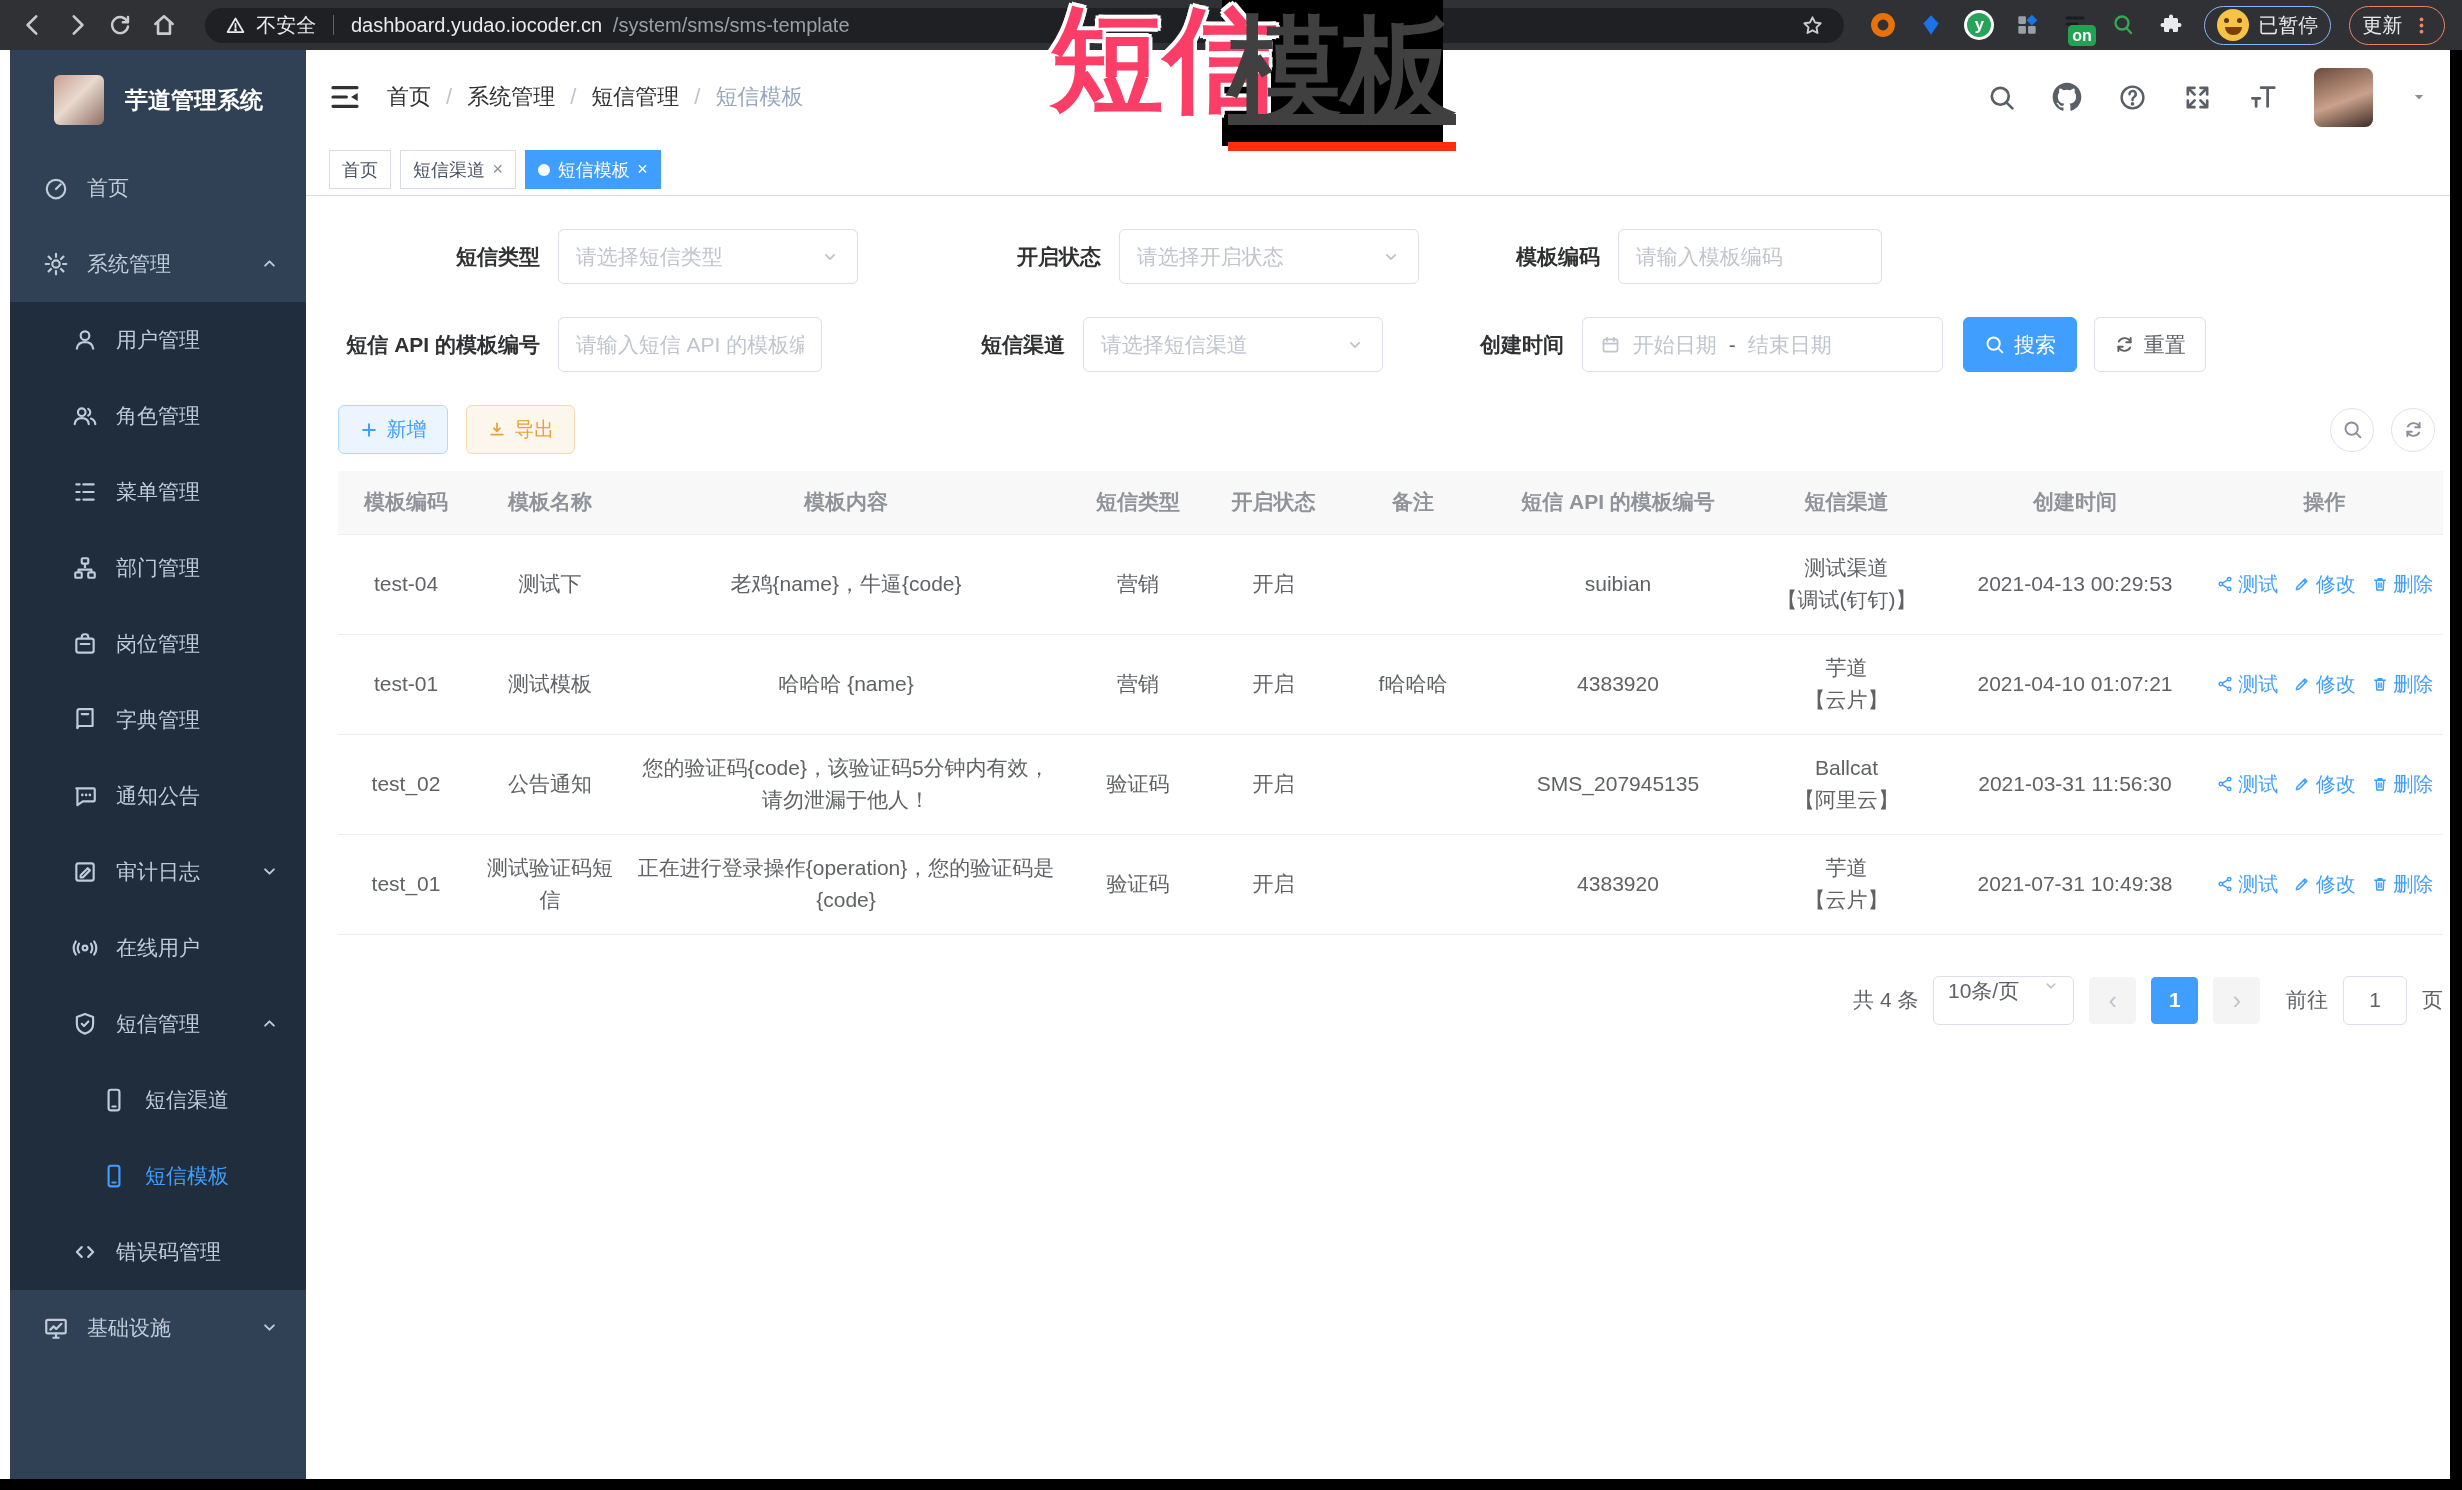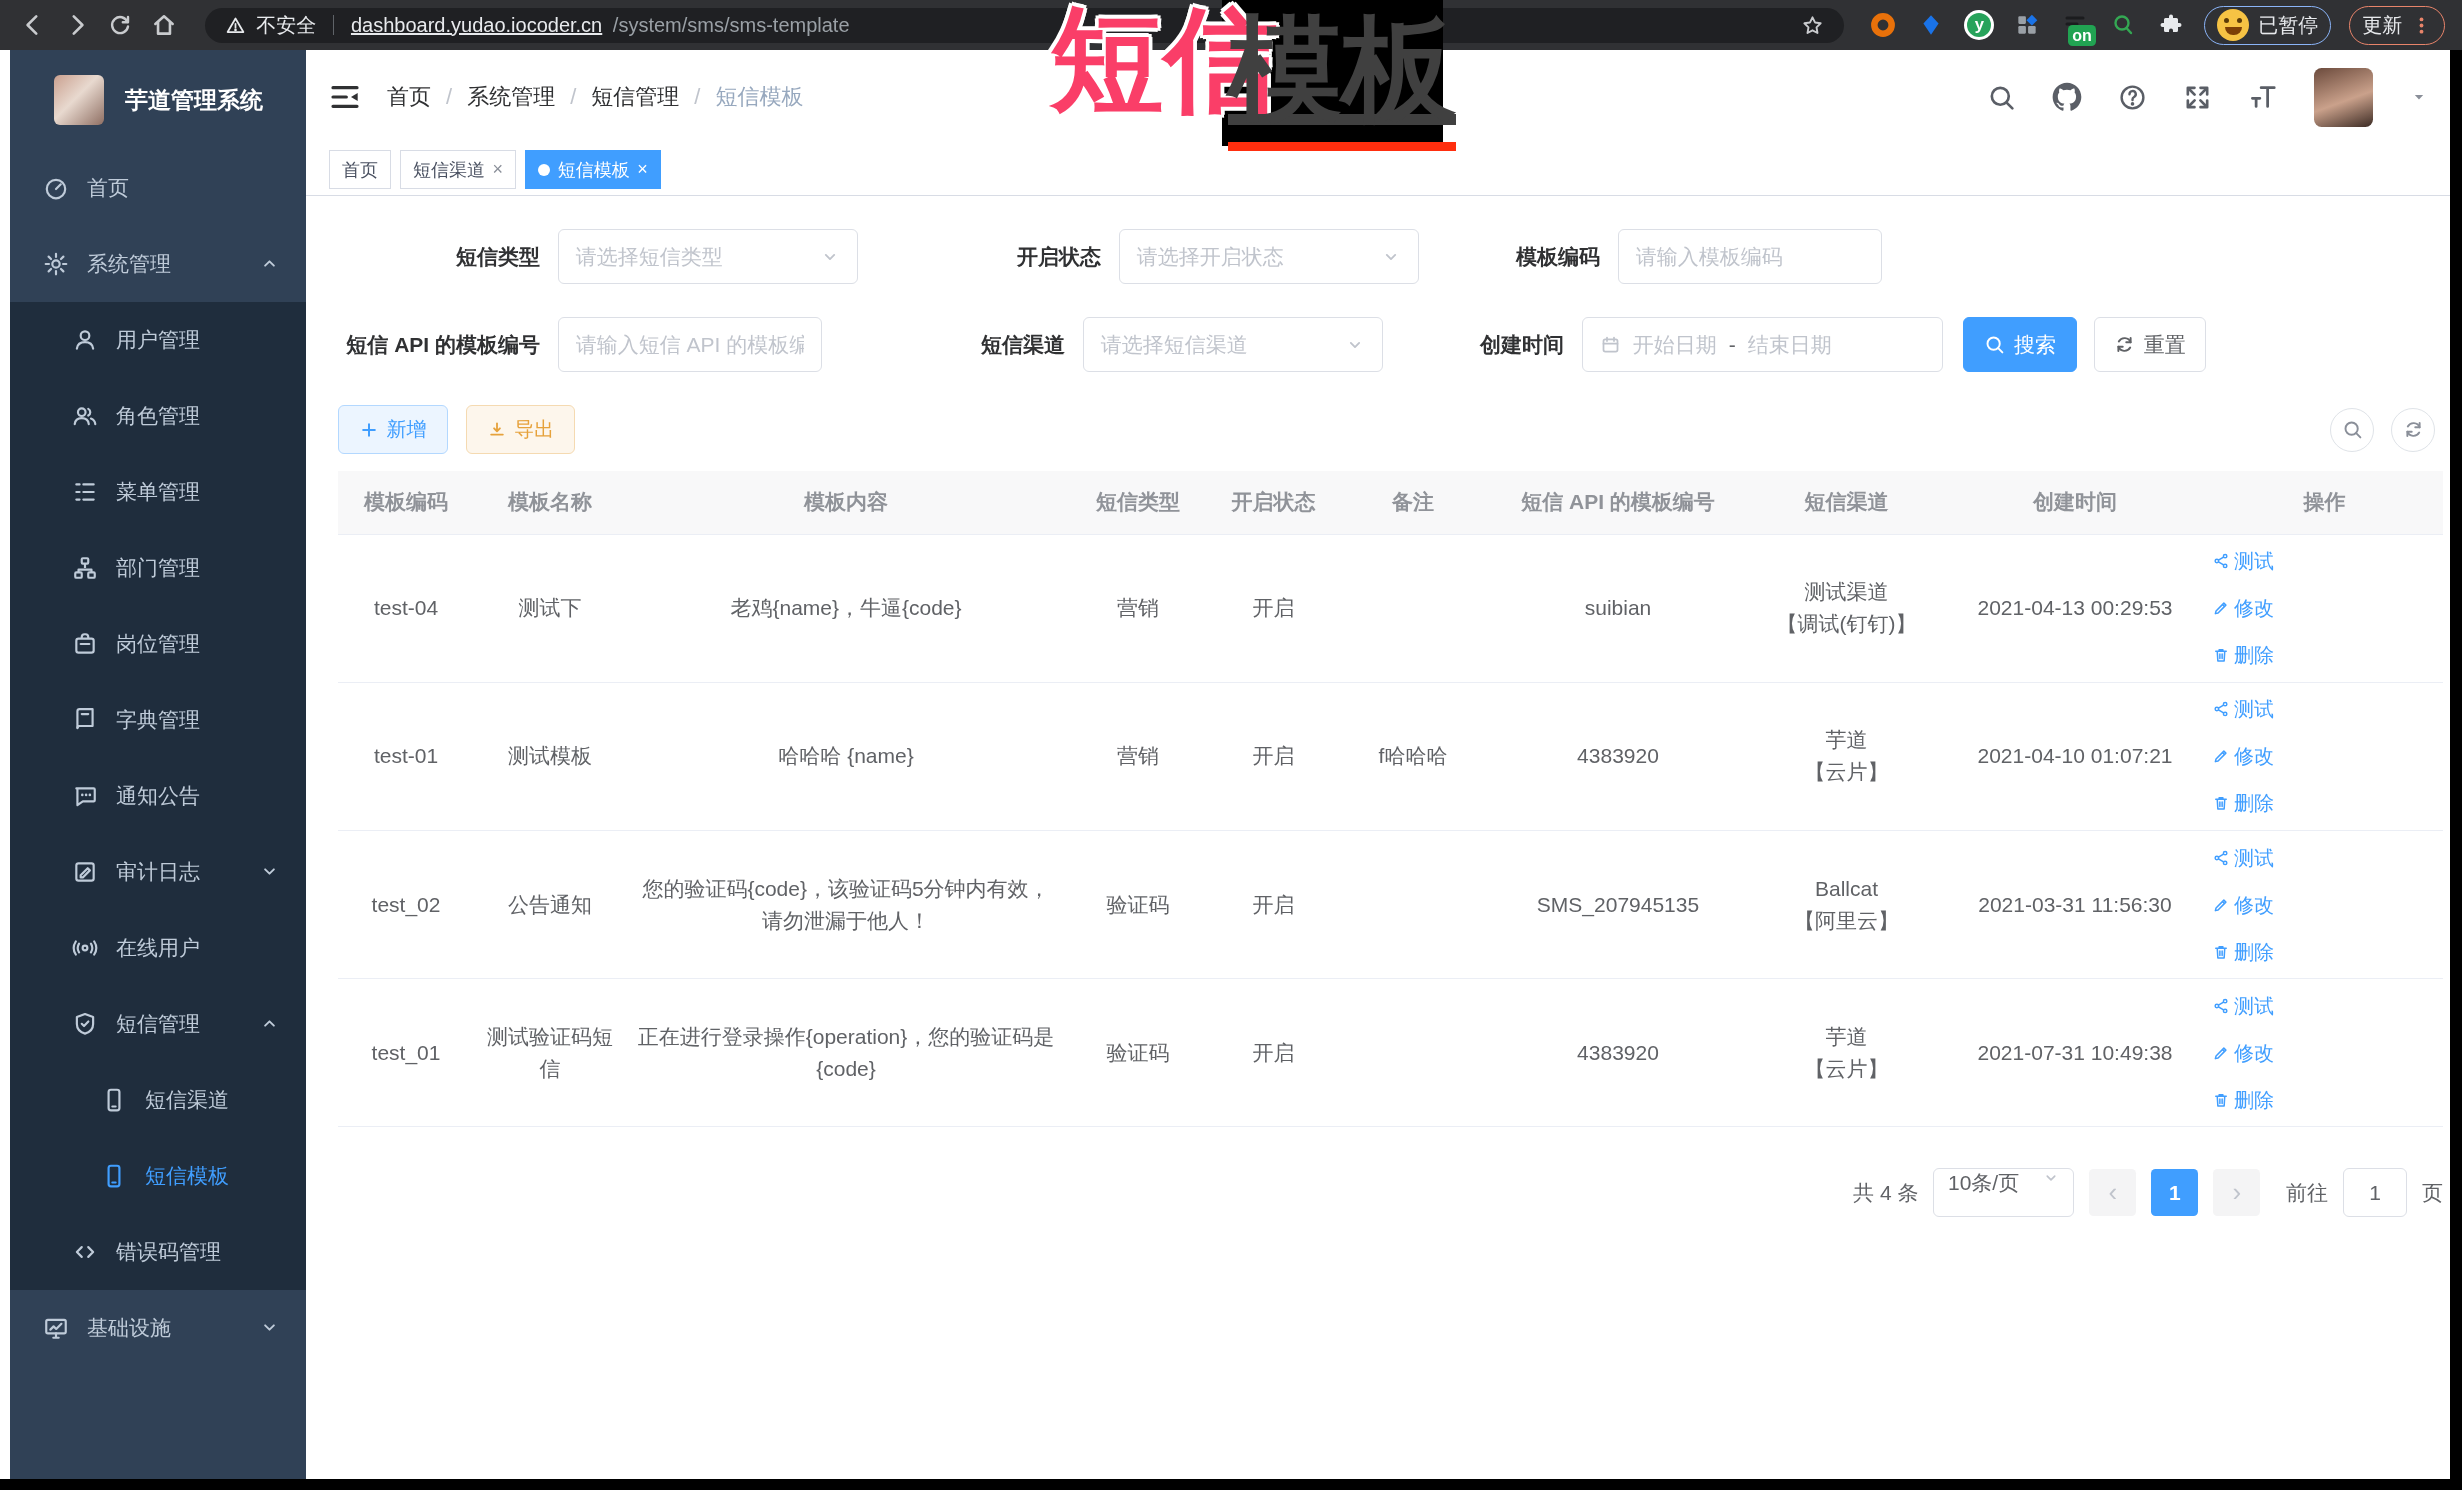--- a/index.html
+++ b/index.html
@@ -6,21 +6,21 @@
   html,body { background:#000; }
   body { font-family:"Liberation Sans","DejaVu Sans",sans-serif; }
   .screen { position:relative; width:2462px; height:1490px; background:#fff; overflow:hidden; }
 
   
   .chrome { height:50px; background:#303134; display:flex; align-items:center; padding:0 16.7px; gap:10.6px; }
   .chrome .nav-ic { width:33px; height:33px; display:flex; align-items:center; justify-content:center; color:#c9cbce; flex-shrink:0; }
   .urlbar { flex:1; max-width:1698px; height:35px; background:#1f2023; border-radius:18px; margin:0 13.6px; display:flex; align-items:center; padding:0 20px; gap:10.6px; color:#e8eaed; font-size:20px; min-width:0; }
   .urlbar .warn { color:#e8eaed; }
   .urlbar .divider { width:1.5px; height:20px; background:#5f6368; margin:0 6px; }
-  .url-domain { color:#e8eaed; white-space:nowrap;text-decoration:underline; }
+  .url-domain { color:#e8eaed; white-space:nowrap; }
   .url-path { color:#9aa0a6; white-space:nowrap; overflow:hidden; text-overflow:ellipsis; }
   .urlbar .star { margin-left:auto; color:#c9cbce; }
   .chrome-right { display:flex; align-items:center; gap:18px; margin-left:auto; flex-shrink:0; }
   .ext { width:30px; height:30px; display:flex; align-items:center; justify-content:center; }
   .pill { height:39px; border-radius:21px; display:flex; align-items:center; gap:9px; padding:0 12px; font-size:20px; color:#e8eaed; white-space:nowrap; }
   .pill.paused { border:1.5px solid #8ab4f8; }
   .pill.update { border:1.5px solid #e8846a; }
   .emoji-face { width:32px; height:32px; border-radius:50%; background:#f6c344; position:relative; flex-shrink:0; }
   .emoji-face:before { content:""; position:absolute; left:6.8px; top:9px; width:5.3px; height:5.3px; border-radius:50%; background:#5b3b08; box-shadow:13px 0 0 #5b3b08; }
   .emoji-face:after { content:""; position:absolute; left:7.6px; top:18px; width:16.7px; height:7.6px; border-radius:0 0 9px 9px; background:#7c3f06; }
@@ -84,21 +84,21 @@
   .btn-plain-warn { background:#fdf6ec; border:1.5px solid #f5dab1; color:#e6a23c; margin-left:18px; }
   .toolbar-right { margin-left:auto; display:flex; gap:16.7px; }
   .circle-btn { width:44px; height:44px; border-radius:50%; border:1.5px solid #dfe3e8; background:#fff; display:flex; align-items:center; justify-content:center; color:#8a8f99; cursor:pointer; }
 
   
   .table { width:2105px; font-size:21px; }
   .grid { display:grid; grid-template-columns:136px 152px 440px 144px 127px 152px 258px 199px 258px 241px; align-items:center; }
   .thead { background:#f8f8f9; min-height:64px; color:#909399; font-weight:700; border-bottom:1.5px solid #ebeef5; }
   .thead > div, .trow > div { text-align:center; padding:10.6px 7.6px; line-height:32px; }
   .trow { min-height:100px; color:#606266; border-bottom:1.5px solid #ebeef5; background:#fff; }
-  .ops { display:flex; justify-content:center; gap:15px; color:#409eff; font-size:20px;flex-direction:column; }
+  .ops { display:flex; justify-content:center; gap:15px; color:#409eff; font-size:20px; }
   .op { display:inline-flex; align-items:center; gap:4.5px; cursor:pointer; white-space:nowrap; }
 
   
   .pag { width:2105px; display:flex; align-items:center; justify-content:flex-end; margin-top:41px; gap:15px; font-size:21px; color:#606266; }
   .psel { width:141px; height:49px; border:1.5px solid #dcdfe6; border-radius:6px; display:flex; align-items:flex-start; justify-content:space-between; padding:0 13.6px; color:#606266; cursor:pointer; }
   .pbtn { width:47px; height:47px; background:#f4f4f5; border-radius:4.5px; display:flex; align-items:center; justify-content:center; color:#606266; font-size:26px; cursor:pointer; }
   .pcur { background:#409eff; color:#fff; font-weight:700; font-size:21px; }
   .pinput { width:64px; height:49px; border:1.5px solid #dcdfe6; border-radius:6px; text-align:center; font-size:21px; color:#606266; outline:0; }
 
   

